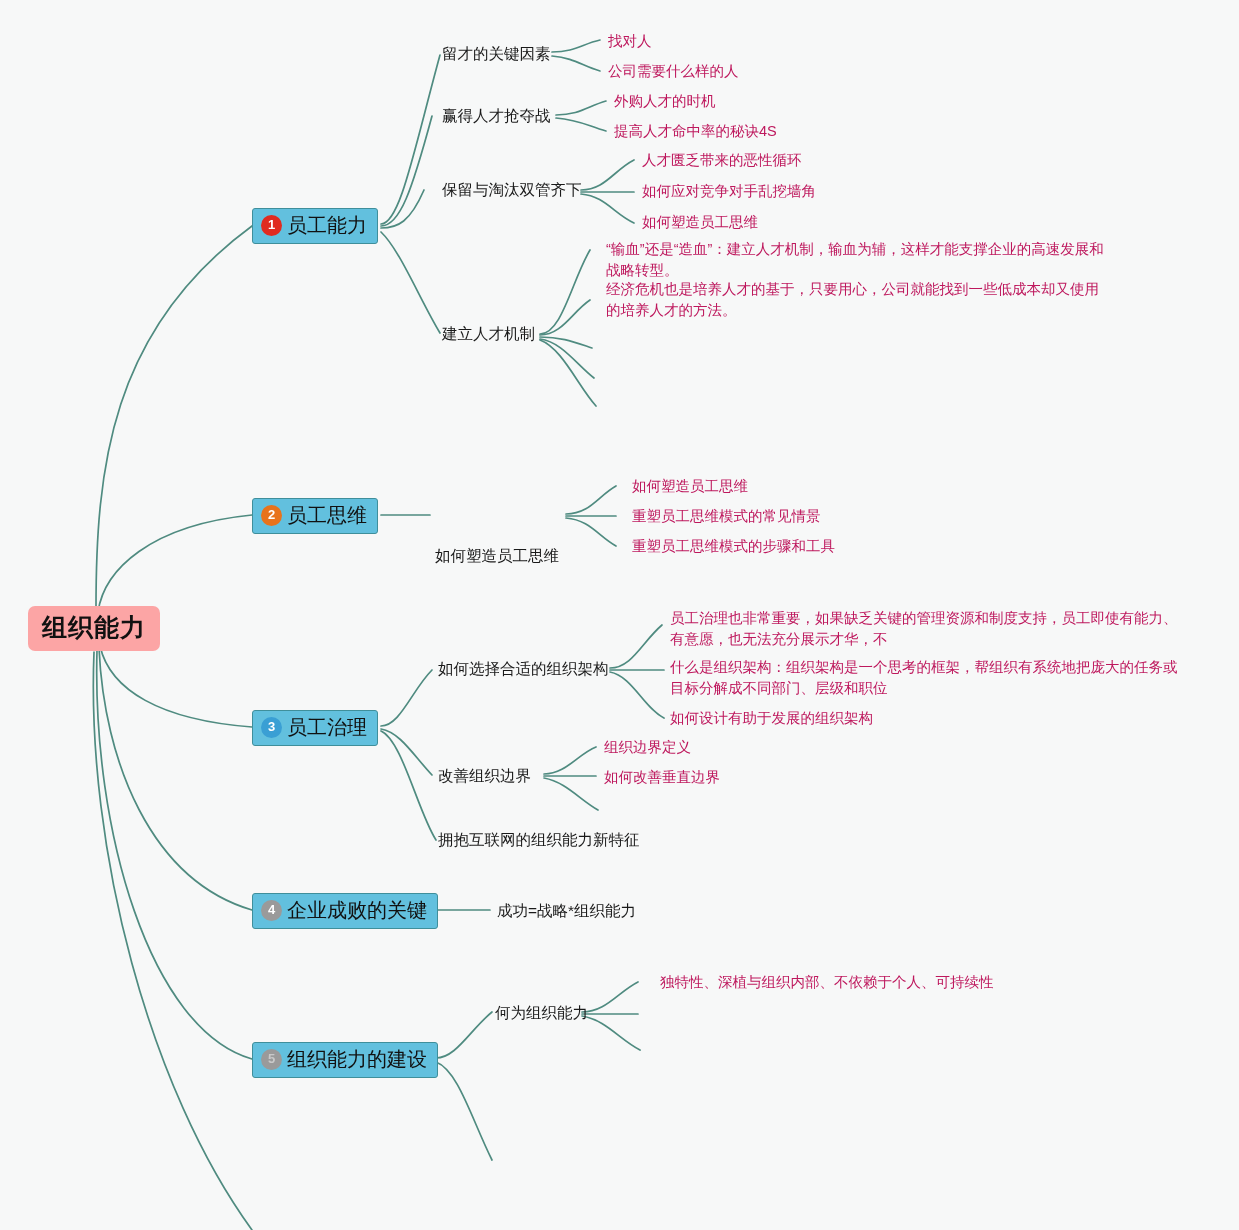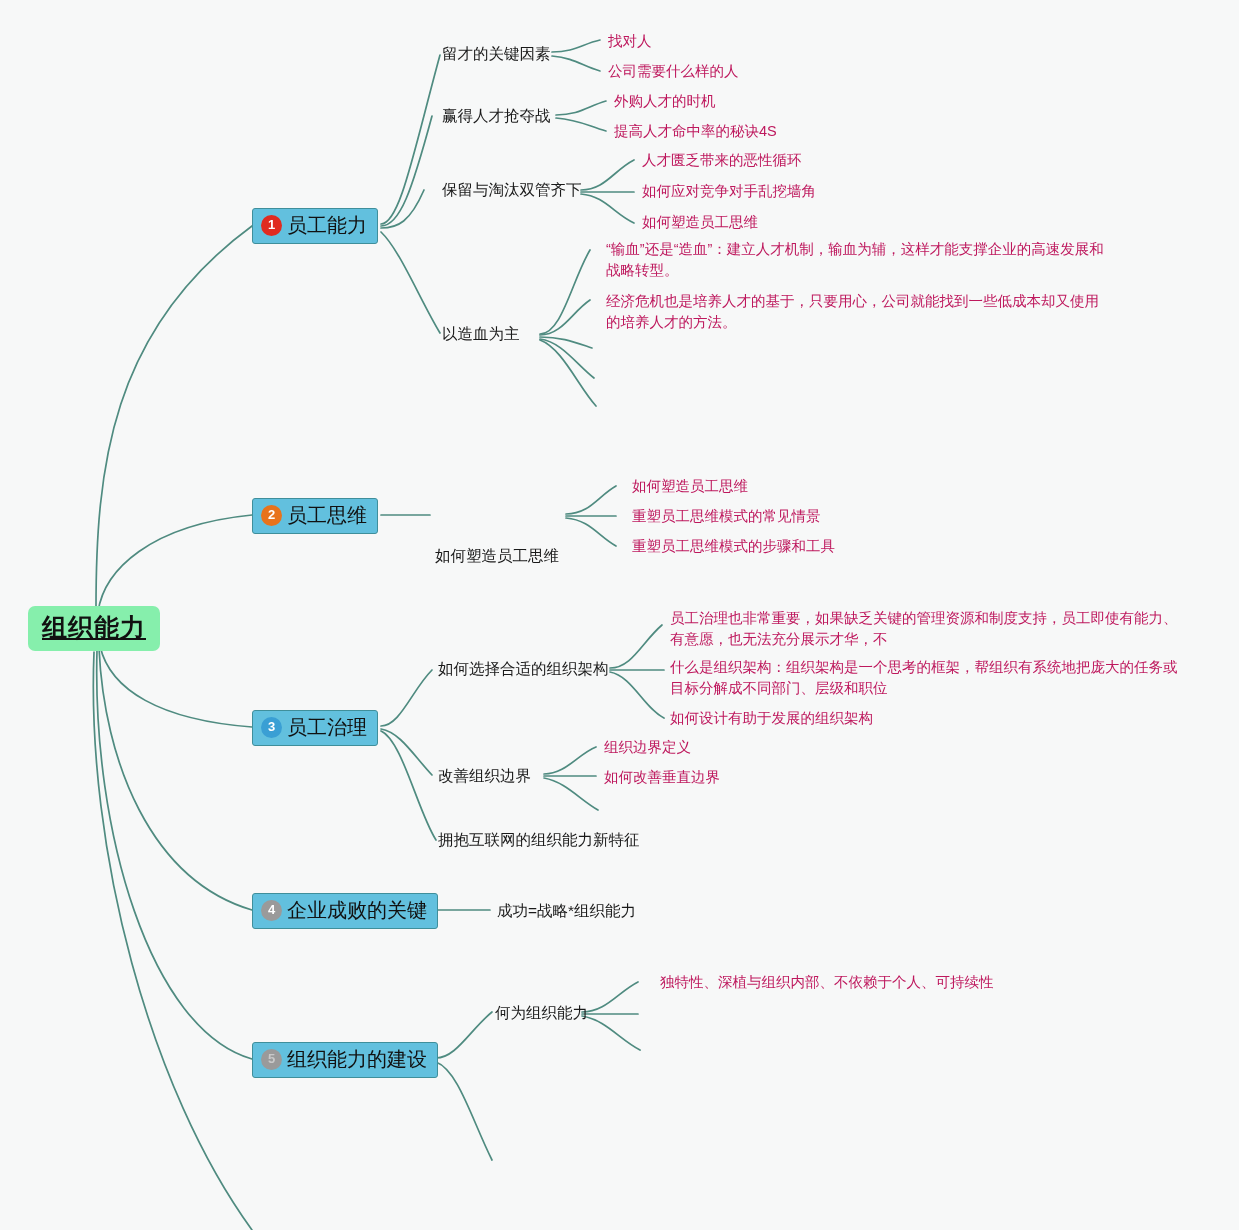--- a/index.html
+++ b/index.html
@@ -26,29 +26,28 @@
   .node {
     position: absolute;
     box-sizing: border-box;
     white-space: nowrap;
   }
   
   .root-node {
     background: #f4c košík;
   }
   .root-node {
-    background: #86efac;
+    background: #fca5a5;
     border-radius: 7px;
     padding: 7px 14px 9px 14px;
     font-size: 25px;
     font-weight: bold;
     color: #111;
     letter-spacing: 1px;
     line-height: 1.15;
-    text-decoration: underline;
   }
   
   .l1-node {
     background: #62c0de;
     border: 1px solid #3f8f9b;
     border-radius: 3px;
     padding: 5px 10px 6px 8px;
     font-size: 20px;
     color: #111;
     display: flex;
@@ -167,23 +166,23 @@
 
   <div class="node l2-node" style="left:442px; top:105px;">赢得人才抢夺战</div>
   <div class="node l3-node" style="left:614px; top:91px;">外购人才的时机</div>
   <div class="node l3-node" style="left:614px; top:121px;text-align:right;">提高人才命中率的秘诀4S</div>
 
   <div class="node l2-node" style="left:442px; top:179px;">保留与淘汰双管齐下</div>
   <div class="node l3-node" style="left:642px; top:150px;">人才匮乏带来的恶性循环</div>
   <div class="node l3-node" style="left:642px; top:181px;">如何应对竞争对手乱挖墙角</div>
   <div class="node l3-node" style="left:642px; top:212px;">如何塑造员工思维</div>
 
-  <div class="node l2-node" style="left:442px; top:323px;">以造血为主</div>
+  <div class="node l2-node" style="left:442px; top:323px;">建立人才机制</div>
   <div class="node l3-node wrap" style="left:606px; top:239px; width:508px;">“输血”还是“造血”：建立人才机制，输血为辅，这样才能支撑企业的高速发展和战略转型。</div>
-  <div class="node l3-node wrap" style="left:606px; top:291px; width:500px;">经济危机也是培养人才的基于，只要用心，公司就能找到一些低成本却又使用的培养人才的方法。</div>
+  <div class="node l3-node wrap" style="left:606px; top:279px; width:500px;">经济危机也是培养人才的基于，只要用心，公司就能找到一些低成本却又使用的培养人才的方法。</div>
 
   <div class="node l1-node" style="left:252px; top:498px;">
     <span class="badge orange">2</span>
     <span>员工思维</span>
   </div>
 
   <div class="node l2-node" style="left:435px; top:505px;margin-top:40px;">如何塑造员工思维</div>
   <div class="node l3-node" style="left:632px; top:476px;">如何塑造员工思维</div>
   <div class="node l3-node" style="left:632px; top:506px;">重塑员工思维模式的常见情景</div>
   <div class="node l3-node" style="left:632px; top:536px;">重塑员工思维模式的步骤和工具</div>

